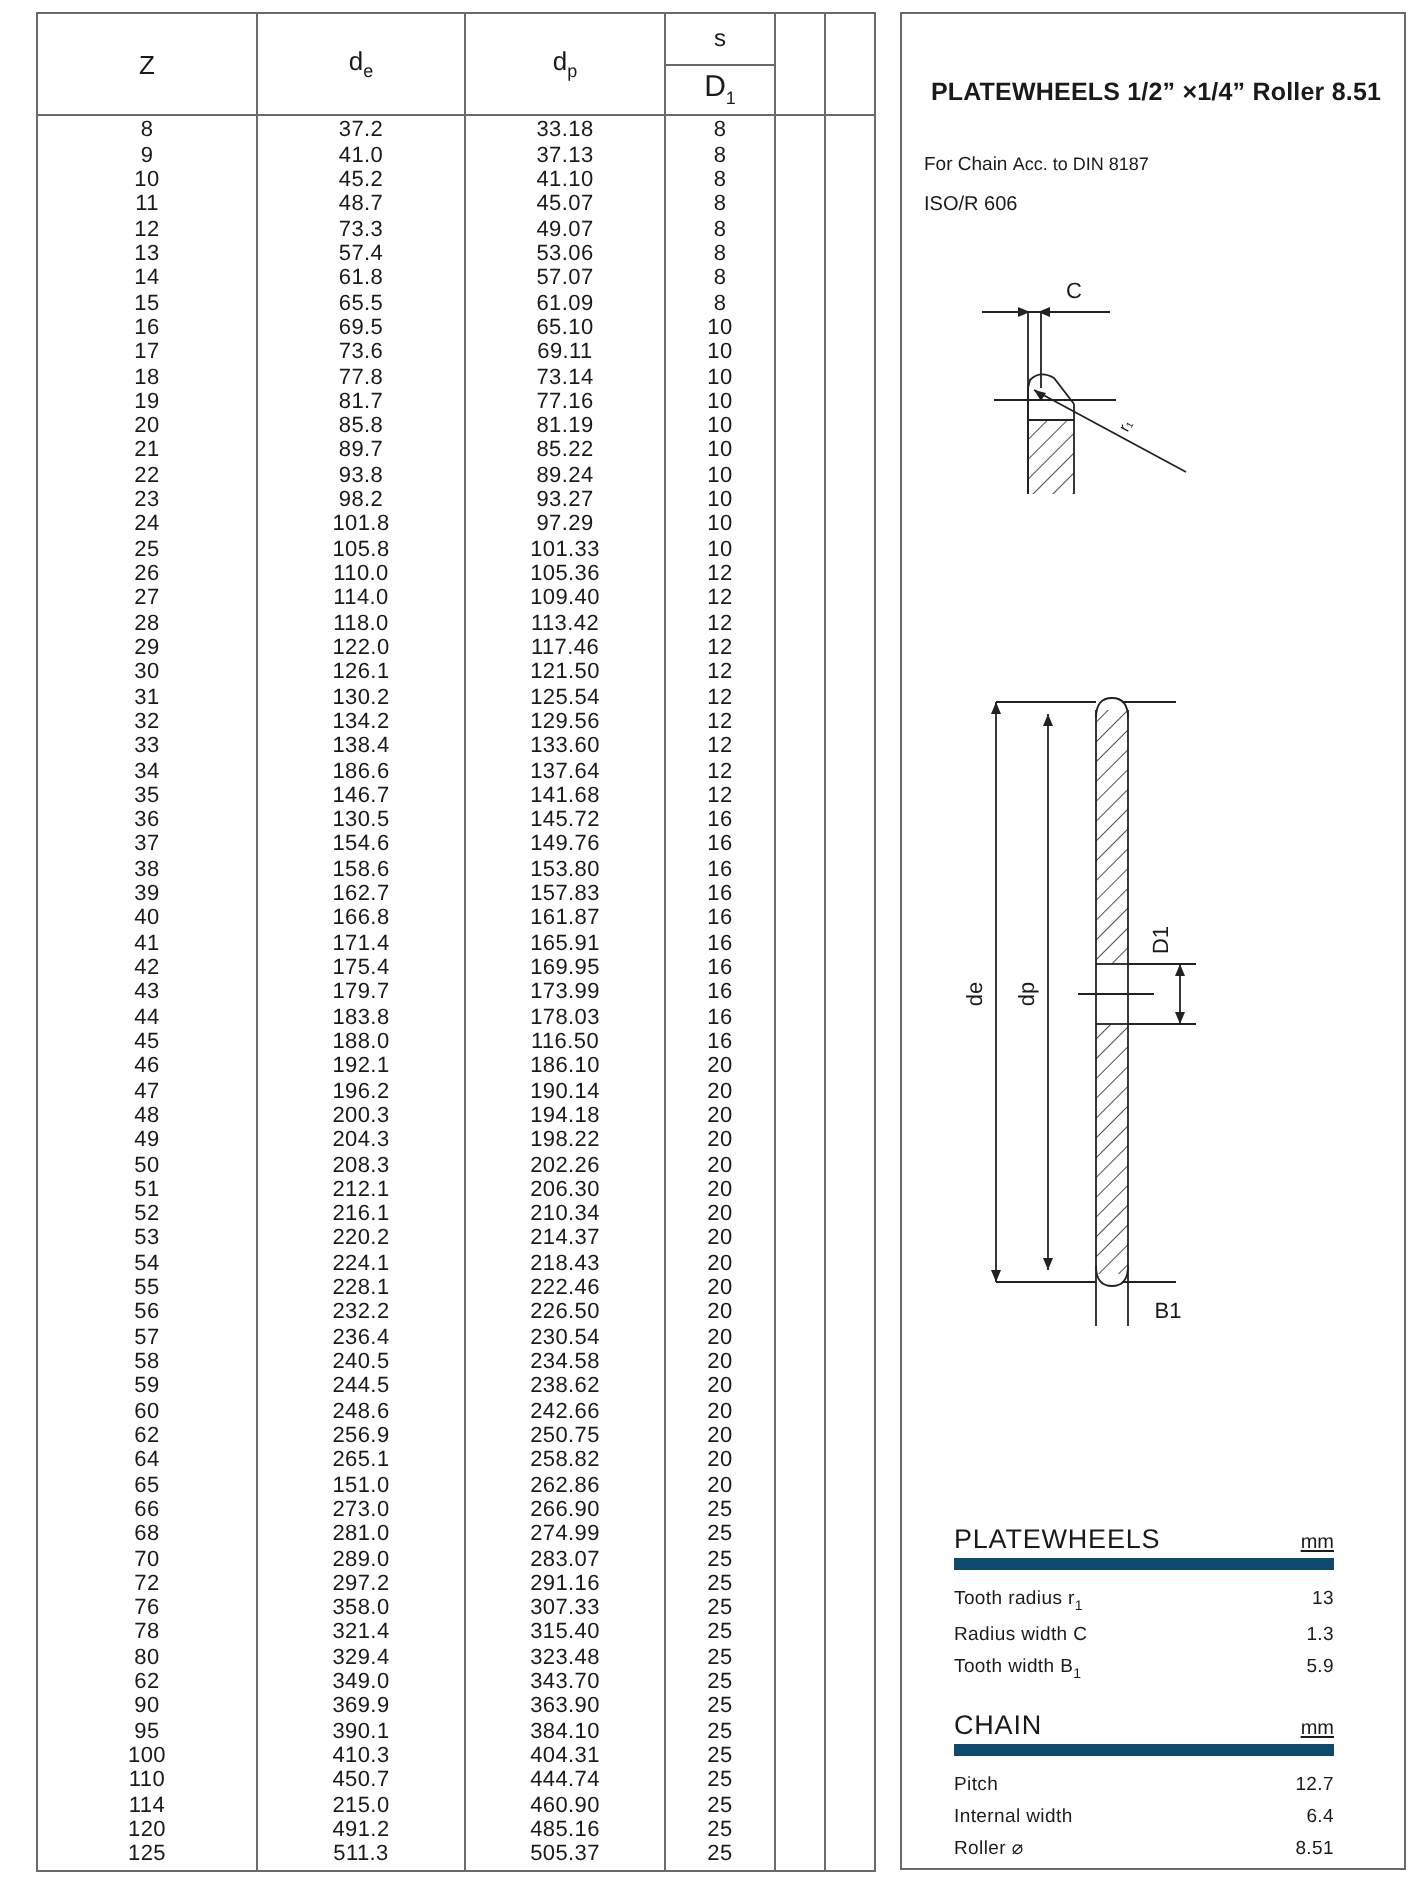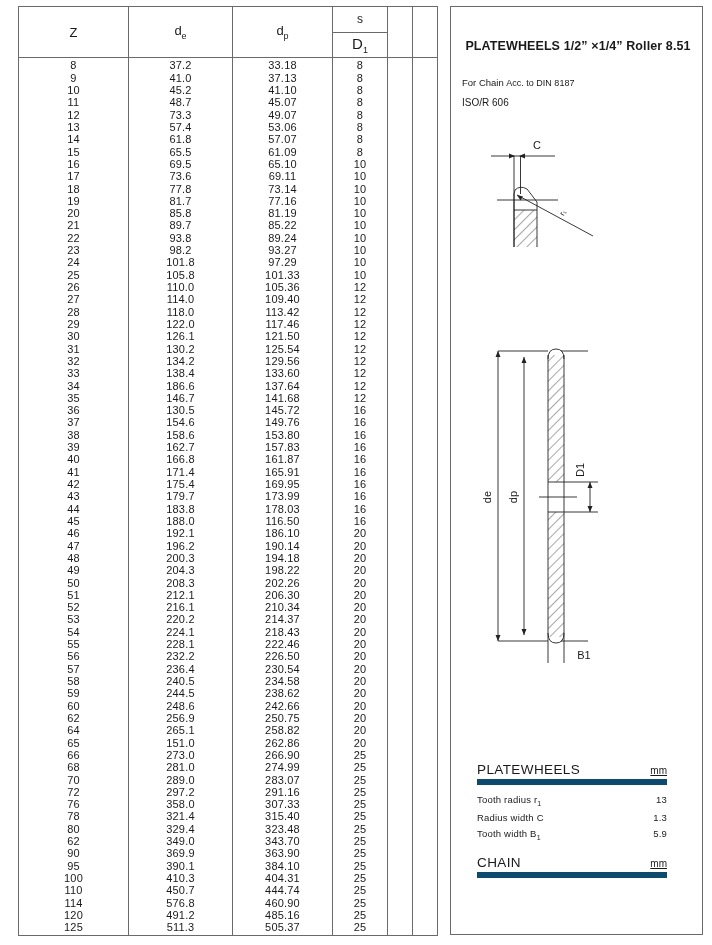--- a/index.html
+++ b/index.html
@@ -252,21 +252,21 @@
             <span class="v">289.0</span>
             <span class="v">297.2</span>
             <span class="v">358.0</span>
             <span class="v">321.4</span>
             <span class="v">329.4</span>
             <span class="v">349.0</span>
             <span class="v">369.9</span>
             <span class="v">390.1</span>
             <span class="v">410.3</span>
             <span class="v">450.7</span>
-            <span class="v">576.8</span>
+            <span class="v">215.0</span>
             <span class="v">491.2</span>
             <span class="v">511.3</span>
           </td>
         <td class="valcol" id="col-dp">
             <span class="v">33.18</span>
             <span class="v">37.13</span>
             <span class="v">41.10</span>
             <span class="v">45.07</span>
             <span class="v">49.07</span>
             <span class="v">53.06</span>
@@ -527,15 +527,29 @@
           <span class="val">5.9</span>
         </div>
       </div>
   </div>
 
   <div class="speclist" id="spec-chain">
     <div class="spec-head">
       <span class="t">CHAIN</span>
       <span class="u">mm</span>
     </div>
+    <div id="spec-chain-rows">
+        <div class="spec-row">
+          <span class="lbl"><span>Pitch</span></span>
+          <span class="val">12.7</span>
+        </div>
+        <div class="spec-row">
+          <span class="lbl"><span>Internal width</span></span>
+          <span class="val">6.4</span>
+        </div>
+        <div class="spec-row">
+          <span class="lbl"><span>Roller ⌀</span></span>
+          <span class="val">8.51</span>
+        </div>
+      </div>
   </div>
 
 </div>
 
 </body></html>

